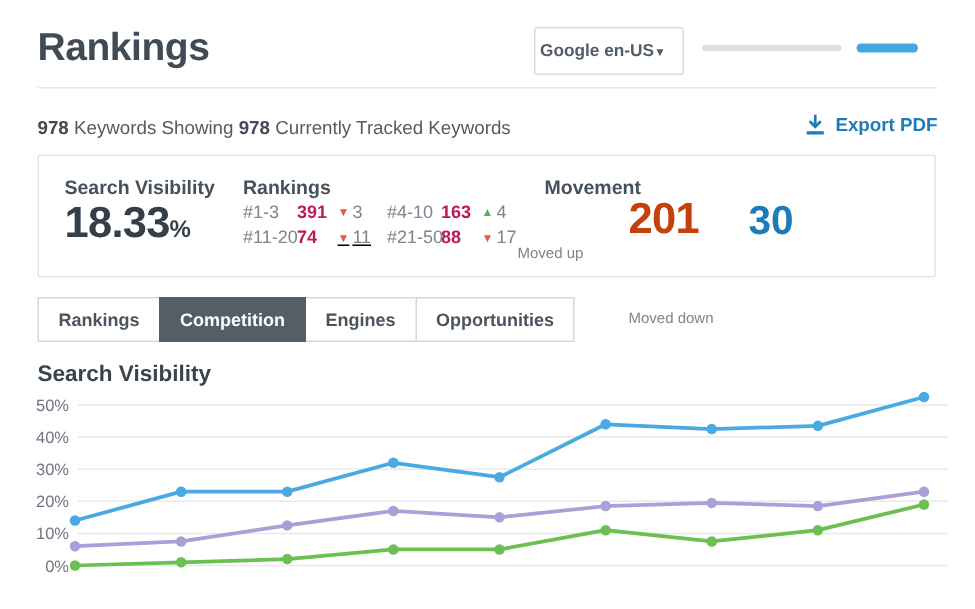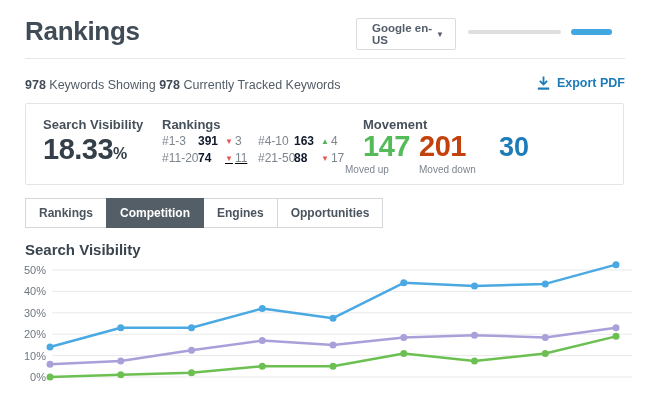--- a/index.html
+++ b/index.html
@@ -3,21 +3,21 @@
 <meta charset="utf-8">
 <style>
   * { margin:0; padding:0; box-sizing:border-box; }
   html,body { background:#fff; }
   body { font-family:"Liberation Sans","DejaVu Sans",sans-serif; }
   .page { position:relative; width:650px; height:406px; background:#fff; overflow:hidden; }
 
   
   .page-title { position:absolute; left:25px; top:16px; font-size:26px; font-weight:700; color:#414b56; letter-spacing:-0.3px; }
   .engine-select { position:absolute; left:356px; top:18px; width:100px; height:32px; border:1px solid #d9dcdf; background:#fff; border-radius:2px;
-    display:flex; align-items:center; justify-content:space-between; padding:0 11px 0 15px; cursor:pointer; }
+    display:flex; align-items:center; justify-content:space-between; padding:0 11px 0 3px; cursor:pointer; }
   .engine-select .label { font-size:11.5px; color:#535d68; font-weight:600; }
   .engine-select .caret { font-size:8px; color:#535d68; }
   .scroll-track { position:absolute; left:468px; top:30px; width:93px; height:4px; border-radius:2px; background:#dcdee0; }
   .scroll-thumb { position:absolute; left:571px; top:29px; width:41px; height:6px; border-radius:3px; background:#42a7e0; cursor:pointer; }
   .divider { position:absolute; left:25px; top:58px; width:600px; height:1px; background:#e6e8ea; }
 
   
   .kw-summary { position:absolute; left:25px; top:78px; font-size:12.5px; color:#525c66; }
   .kw-summary b { font-weight:700; color:#414b56; }
   .export-pdf { position:absolute; right:25px; top:76px; display:flex; align-items:center; gap:7px; color:#1d7cb8; cursor:pointer; }
@@ -25,32 +25,32 @@
 
   
   .stats-panel { position:absolute; left:25px; top:103px; width:599px; height:82px; border:1px solid #e2e4e7; border-radius:2px; background:#fff; }
   .stat-label { position:absolute; top:13px; font-size:13px; font-weight:700; color:#46505b; }
   .sv-label { left:17px; }
   .sv-value { position:absolute; left:17px; top:29px; font-size:29px; font-weight:800; color:#353f49; letter-spacing:-0.5px;text-align:center; }
   .sv-value .pct { font-size:16px; font-weight:700; }
   .rk-label { left:136px; }
   .rk-cell { position:absolute; font-size:12px; line-height:12px; white-space:nowrap; }
   .rk-range { display:inline-block; width:36px; color:#7d858f; }
-  .rk-count { display:inline-block; width:25px; font-weight:700; color:#0f172a; }
+  .rk-count { display:inline-block; width:25px; font-weight:700; color:#be185d; }
   .tri { font-size:8px; vertical-align:1px; margin:0 2px 0 2px; }
   .tri.up { color:#4eb558; }
   .tri.down { color:#e85555; }
   .rk-delta { color:#7d858f; }
   .mv-label { left:337px; }
   .mv-num { position:absolute; top:26px; font-size:29px; font-weight:700; letter-spacing:-0.5px; }
   .mv-up { left:337px; color:#53bb58; }
   .mv-down { left:393px; color:#c2410c; }
   .mv-cap { position:absolute; top:60px; font-size:10px; color:#7d858f; }
   .mv-cap-up { left:319px; }
-  .mv-cap-down { left:393px; }
+  .mv-cap-down { left:393px;margin-top:43px; }
   .fs-label { left:473px; }
   .fs-value { position:absolute; left:473px; top:28px; font-size:27px; font-weight:700; color:#1d7cb8; }
 
   
   .tabs { position:absolute; left:25px; top:198px; display:flex; }
   .tab { height:30px; line-height:28px; padding:0 13px; border:1px solid #d5d8db; background:#fff; font-size:12px; font-weight:700; color:#4a545e; cursor:pointer; margin-left:-1px; white-space:nowrap; }
   .tab:first-child { margin-left:0; }
   .tab.active { background:#545e66; border-color:#545e66; color:#fff; position:relative; z-index:1; }
 
   
@@ -101,21 +101,20 @@
       <span class="rk-range">#4-10</span><span class="rk-count">163</span><span class="tri up">▲</span><span class="rk-delta">4</span>
     </div>
     <div class="rk-cell" style="left:136px; top:48px;text-decoration:underline;">
       <span class="rk-range">#11-20</span><span class="rk-count">74</span><span class="tri down">▼</span><span class="rk-delta">11</span>
     </div>
     <div class="rk-cell" style="left:232px; top:48px;">
       <span class="rk-range">#21-50</span><span class="rk-count">88</span><span class="tri down">▼</span><span class="rk-delta">17</span>
     </div>
 
     <div class="stat-label mv-label">Movement</div>
-    <div class="mv-num mv-up">147</div>
     <div class="mv-num mv-down">201</div>
     <div class="mv-cap mv-cap-up">Moved up</div>
     <div class="mv-cap mv-cap-down">Moved down</div>
 
     <div class="fs-value">30</div>
   </div>
 
   <div class="tabs">
     <div class="tab">Rankings</div>
     <div class="tab active">Competition</div>

